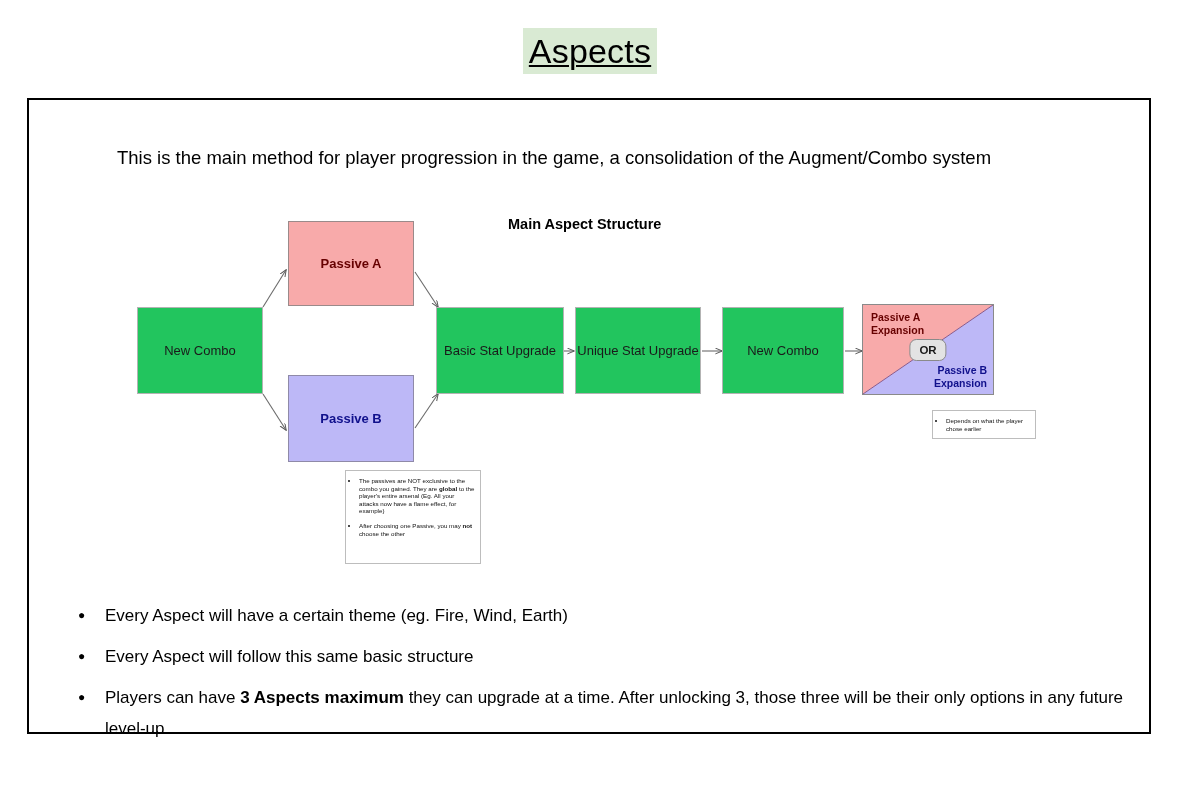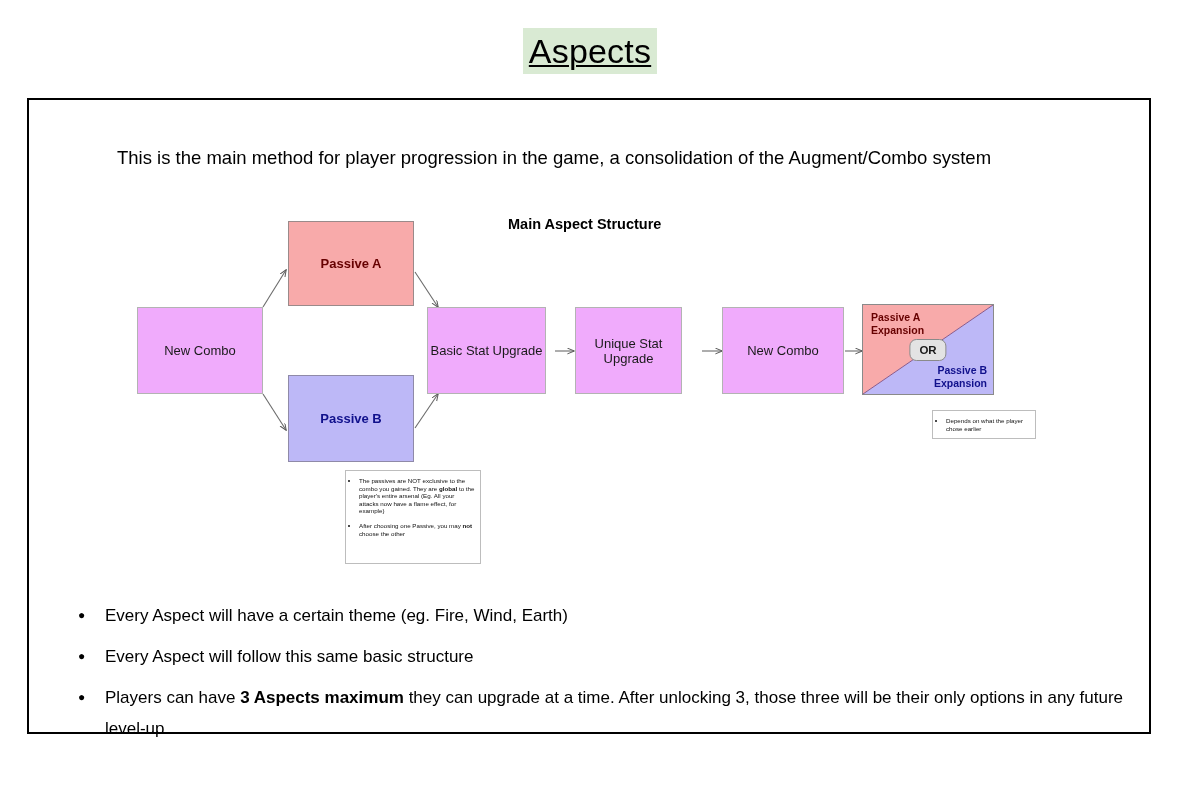--- a/index.html
+++ b/index.html
@@ -78,21 +78,21 @@
     box-sizing: border-box;
     display: flex;
     align-items: center;
     justify-content: center;
     text-align: center;
     font-size: 13px;
     line-height: 15px;
     font-family: "Liberation Sans", sans-serif;
   }
   .gray-box {
-    background: #f0abfc;
+    background: #22c55e;
     border: 1px solid #b3b3b3;
     color: #1a1a1a;
   }
   .pink-box {
     background: #f8aaaa;
     border: 1px solid #9a8a8a;
     color: #660000;
     font-weight: bold;
   }
   .purple-box {
@@ -239,25 +239,25 @@
     </div>
 
     <div class="dbox pink-box" style="left:259px; top:121px; width:126px; height:85px;">
       <span>Passive A</span>
     </div>
 
     <div class="dbox purple-box" style="left:259px; top:275px; width:126px; height:87px;">
       <span>Passive B</span>
     </div>
 
-    <div class="dbox gray-box" style="left:398px; top:207px; width:119px; height:87px;">
+    <div class="dbox gray-box" style="left:407px; top:207px; width:128px; height:87px;">
       <span>Basic Stat Upgrade</span>
     </div>
 
-    <div class="dbox gray-box" style="left:546px; top:207px; width:107px; height:87px;">
+    <div class="dbox gray-box" style="left:546px; top:207px; width:126px; height:87px;">
       <span>Unique Stat Upgrade</span>
     </div>
 
     <div class="dbox gray-box" style="left:693px; top:207px; width:122px; height:87px;">
       <span>New Combo</span>
     </div>
 
     <div id="expansion-box" style="left:833px; top:204px; width:132px; height:91px;">
       <svg class="half-svg" width="130" height="89" viewBox="0 0 130 89">
         <polygon points="0,0 130,0 0,89" fill="#f8aaaa"></polygon>

